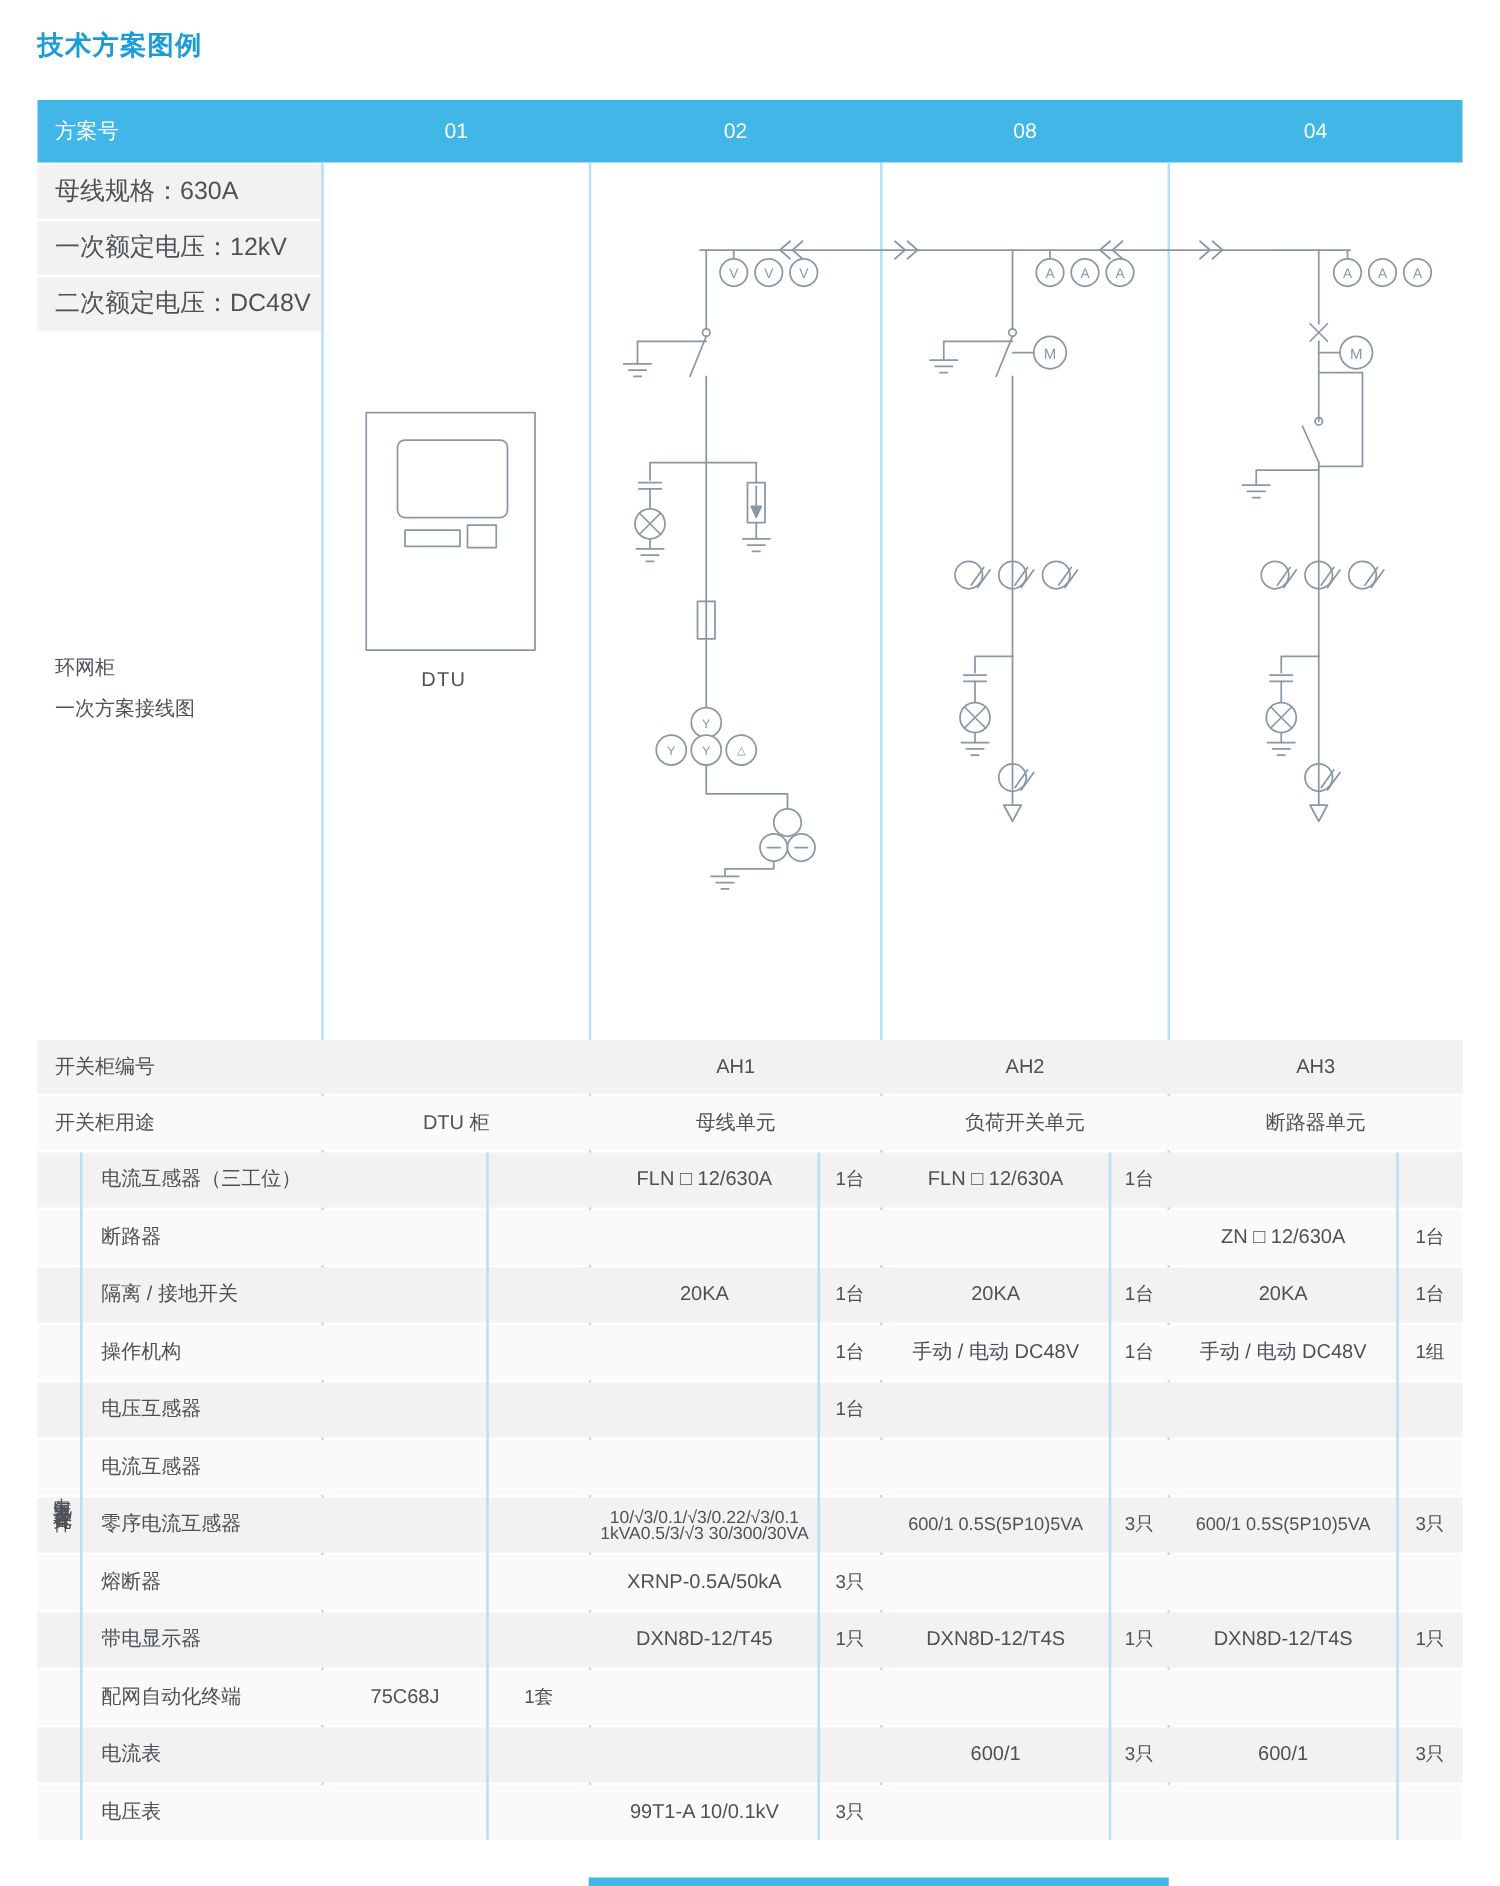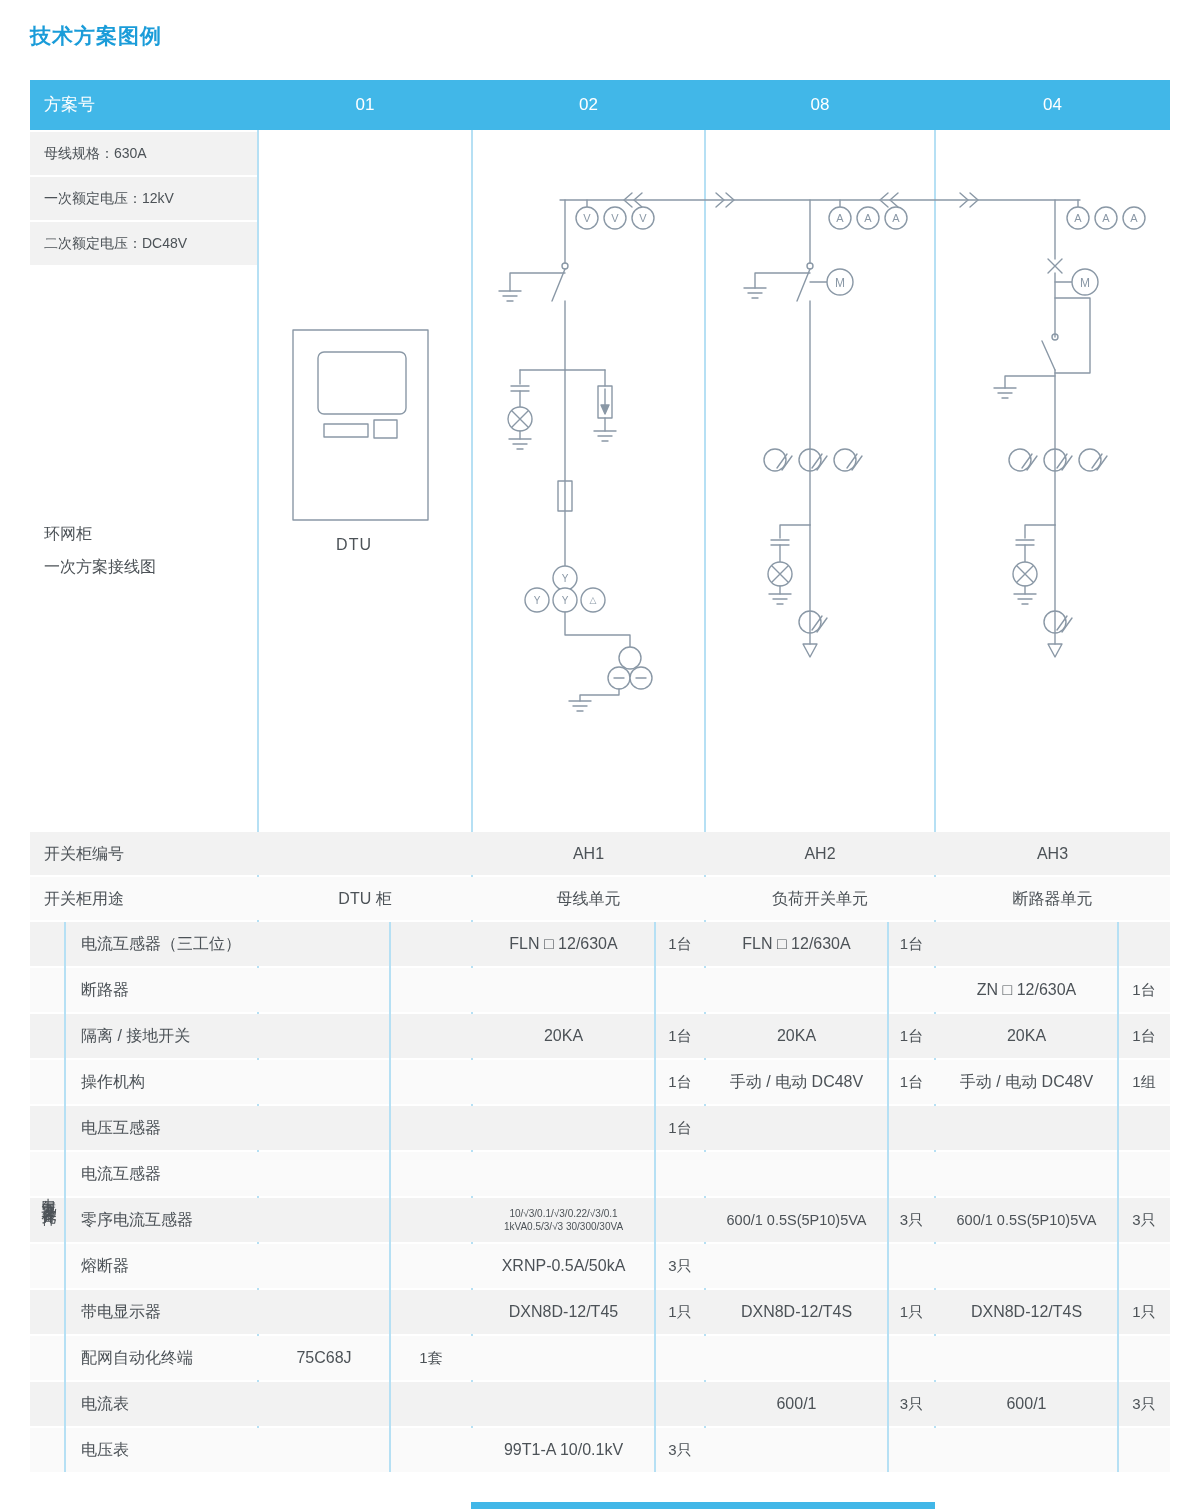--- a/index.html
+++ b/index.html
@@ -5,35 +5,35 @@
   * { margin:0; padding:0; box-sizing:border-box; }
   html,body { background:#fff; }
   body { font-family:"Liberation Sans","DejaVu Sans",sans-serif; }
   .page { position:relative; width:1200px; height:1509px; background:#fff; overflow:hidden;padding-left:30px; }
   .title { position:absolute; left:30px; top:22px; font-size:21px; font-weight:bold; color:#1a9cd9; letter-spacing:1px; }
 
   .header-bar { position:absolute; left:30px; top:80px; width:1140px; height:50px; background:#41b7e8; color:#fff; line-height:50px; }
   .hcell { position:absolute; top:0; height:50px; font-size:17px; text-align:center; }
   .hlabel { position:absolute; left:14px; top:0; font-size:17px; }
 
-  .spec-row { position:absolute; left:30px; width:228px; height:43px; background:#f2f2f2; line-height:43px; padding-left:14px; font-size:14px; color:#4c5257; }
+  .spec-row { position:absolute; left:30px; width:228px; height:43px; background:#f2f2f2; line-height:43px; padding-left:14px; font-size:20px; color:#4c5257; }
 
   .row { position:absolute; left:30px; width:1140px; height:44px; line-height:44px; }
   .h43 { height:43px; line-height:43px; }
   .gray { background:#f2f2f2; }
   .lite { background:#fafafa; }
   .row-label { position:absolute; left:14px; top:0; font-size:16px; color:#4c5257; white-space:nowrap;font-family:Liberation Serif, serif; }
   .eq-label { position:absolute; left:51px; top:0; font-size:16px; color:#4c5257; white-space:nowrap; }
   .cell { position:absolute; top:0; bottom:0; text-align:center; font-size:16px; color:#4c5257; white-space:nowrap; overflow:hidden; }
   .qty { font-size:15px; }
-  .small-cell { line-height:13px; font-size:10px; padding-top:9px; }
+  .small-cell { line-height:13px; font-size:14px; padding-top:9px; }
 
   .vline { position:absolute; width:2px; background:#b6e0f4; }
   .diag-label { position:absolute; left:44px; font-size:16px; color:#4c5257; }
-  .dtu-label { position:absolute; left:312px; top:536px; width:60px; text-align:right; font-size:16px; letter-spacing:1px; color:#4c5257; }
+  .dtu-label { position:absolute; left:337px; top:536px; width:60px; text-align:left; font-size:16px; letter-spacing:1px; color:#4c5257; }
   .vert-label { position:absolute; left:39px; top:1186px; writing-mode:vertical-rl; text-orientation:upright; font-size:15px; letter-spacing:2px; color:#4c5257; }
   .diagrams { position:absolute; left:258px; top:130px; }
   .footer-bar { position:absolute; left:471px; top:1502px; width:464px; height:7px; background:#41b7e8; }
 </style>
 </head>
 <body>
 
 <div class="page">
 
   <div class="title">技术方案图例</div>

